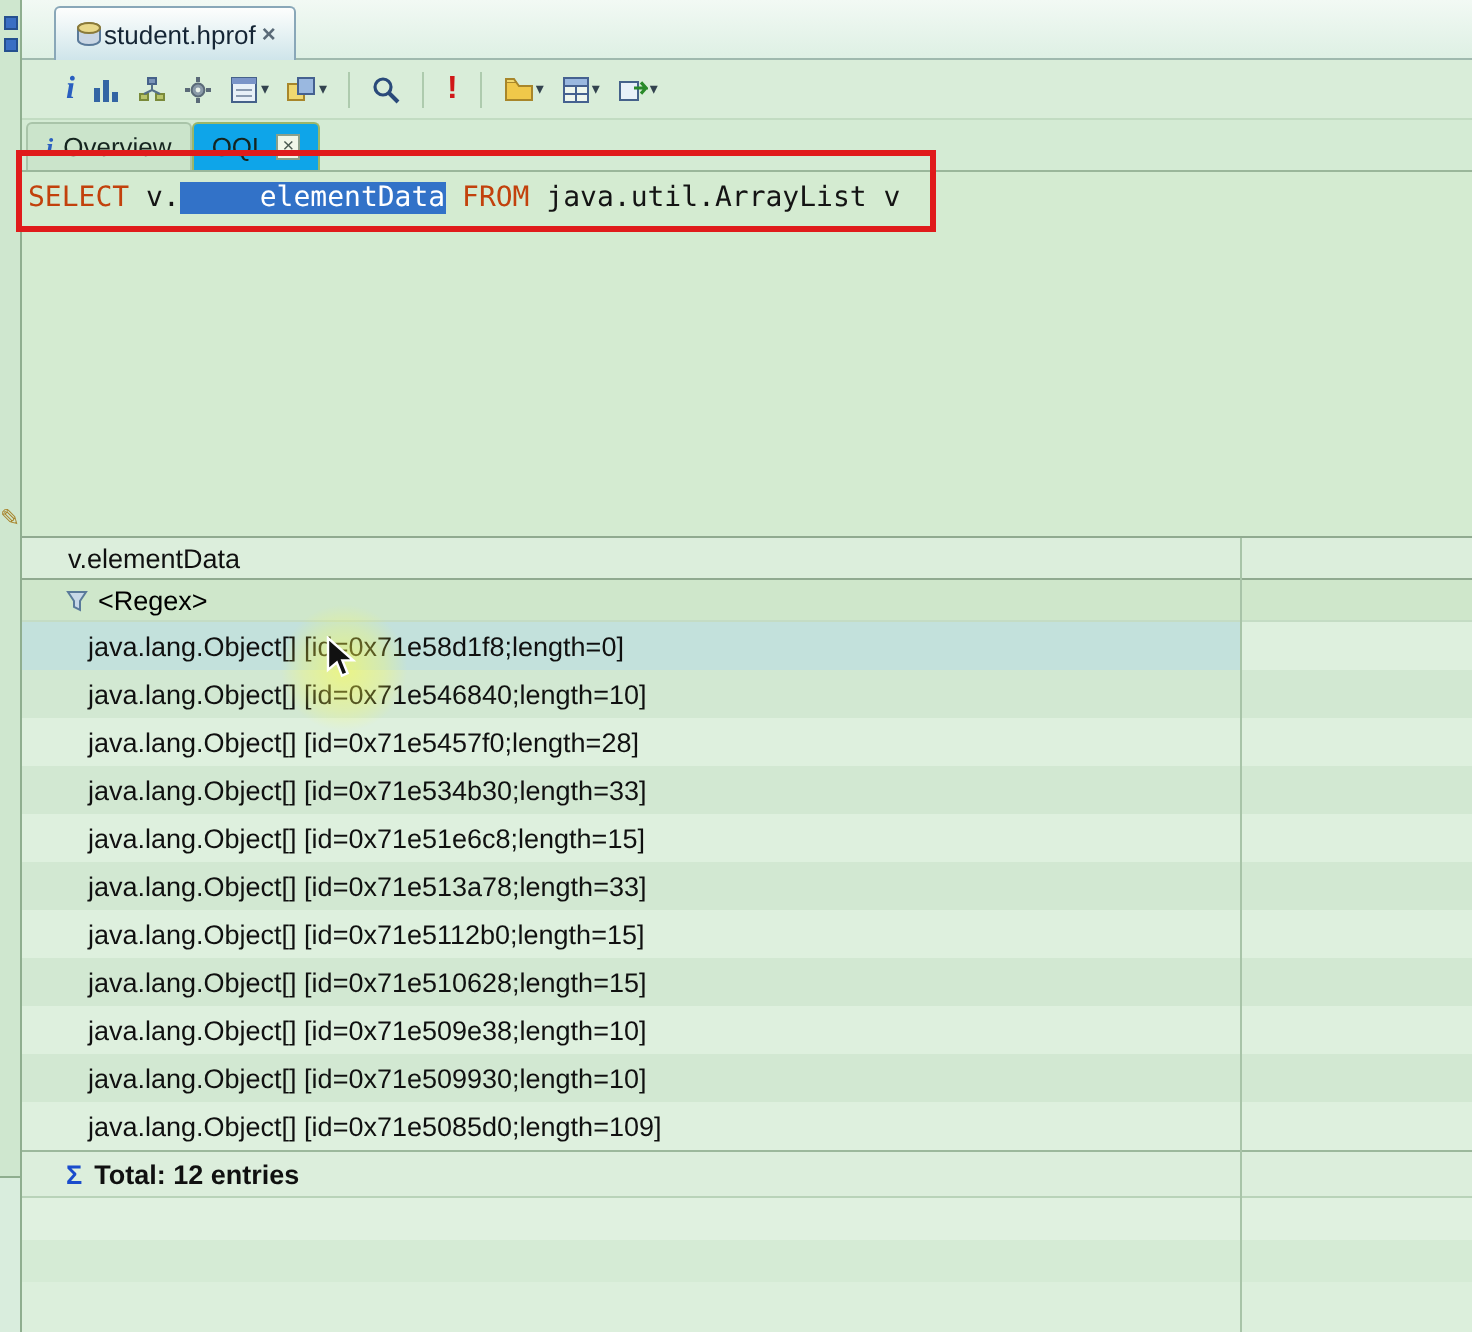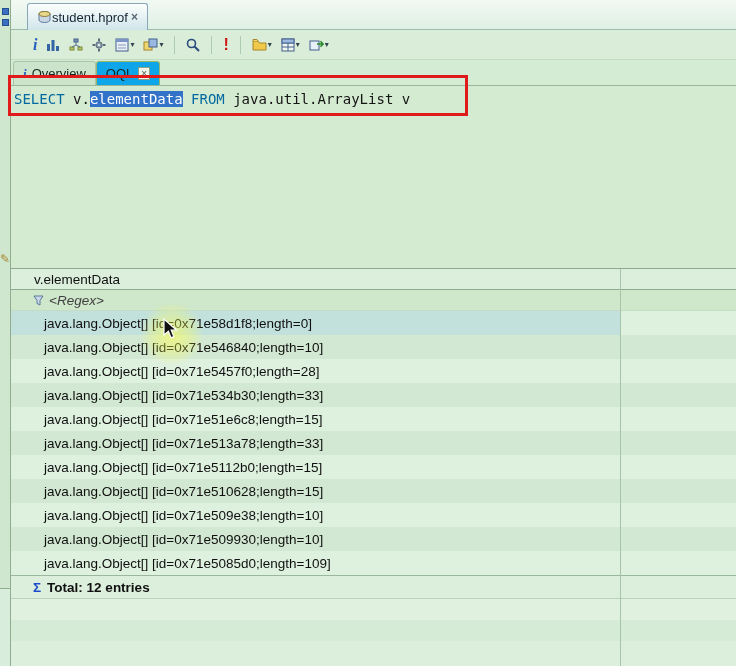--- a/index.html
+++ b/index.html
@@ -43,33 +43,33 @@
               font-size:13px; color:#15251f; border:1px solid #a9c4a9; border-bottom:none;
               border-radius:3px 3px 0 0; background:#cbe4cb; }
   .pane-tab.selected { background:#0ea5e9; border-color:#9ab66a; }
   .pane-tab .i-ico { color:#2a5fc0; font-family:"Liberation Serif",serif; font-style:italic; font-weight:bold; font-size:13px; }
   .pane-close { font-size:10px; color:#4a5a50; border:1px solid #8aa08a; padding:0 2px; line-height:11px; background:#f0f7e8; }
 
   
   .query-editor { position:absolute; left:0; top:86px; width:100%; height:182px; background:#d4ebd1; }
   .query-line { font-family:"DejaVu Sans Mono", monospace; font-size:14px; line-height:20px;
                 padding:3px 0 0 3px; white-space:pre; color:#141414; }
-  .kw { color:#0369a1; }
-  .sel-token { background:#3272c8; color:#ffffff; }
+  .kw { color:#c2410c; }
+  .sel-token { background:#3272c8; color:#ffffff;padding-left:40px; }
 
   
   .rtable { position:absolute; left:0; top:268px; width:100%; height:435px; background:#dcefdc;
             border-top:1px solid #90aa90; font-size:13.5px; color:#101010; }
   .col-divider { position:absolute; left:609px; top:0; bottom:0; width:0; border-left:1px solid #a8c4a8; }
   .thead { height:21px; display:flex; align-items:center; background:#dceedc; border-bottom:1px solid #90aa90; }
   .th1 { width:609px; padding-left:23px; }
   .th2 { flex:1; }
   .filter-row { height:21px; display:flex; align-items:center; gap:5px; background:#cfe7cb;
                 border-bottom:1px solid #c4dcc4; padding-left:22px; }
-  .filter-text { color:#404040;font-style:italic; }
+  .filter-text { color:#000000; }
   .tbody .trow { height:24px; display:flex; align-items:center; padding-left:33px; }
   .tbody .trow:nth-child(odd) { background:#def0de; }
   .tbody .trow:nth-child(even) { background:#d2e8d2; }
   .tbody .trow.selected { background:linear-gradient(to right,#c3e1dc 0,#c3e1dc 609px,#def0de 609px); }
   .total-row { height:24px; display:flex; align-items:center; gap:6px; background:#dceedc;
                border-top:1px solid #9cb89c; border-bottom:1px solid #b9d3b9; padding-left:22px; font-weight:bold; }
   .sigma { color:#1a4ccc; font-weight:bold; }
   .empty-stripe-a { height:21px; background:#e0f1e0; }
   .empty-stripe-b { height:21px; background:#d5ebd5; }
 

